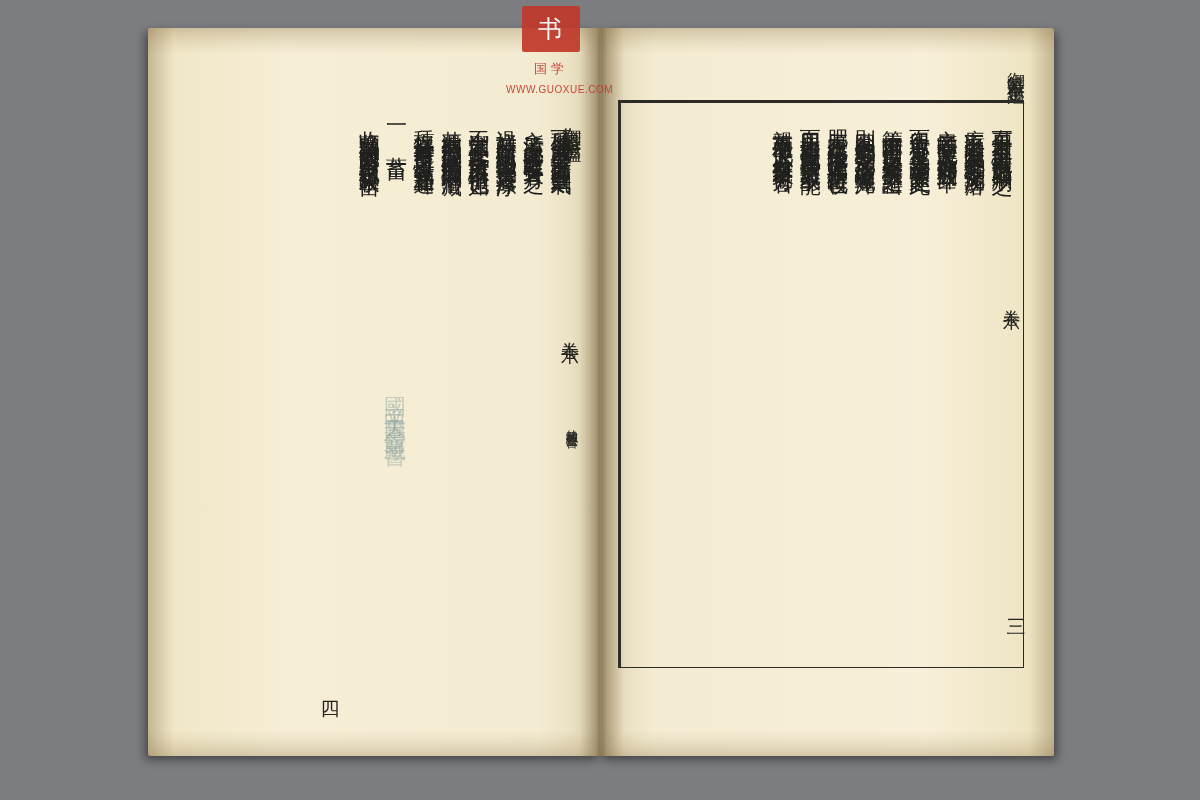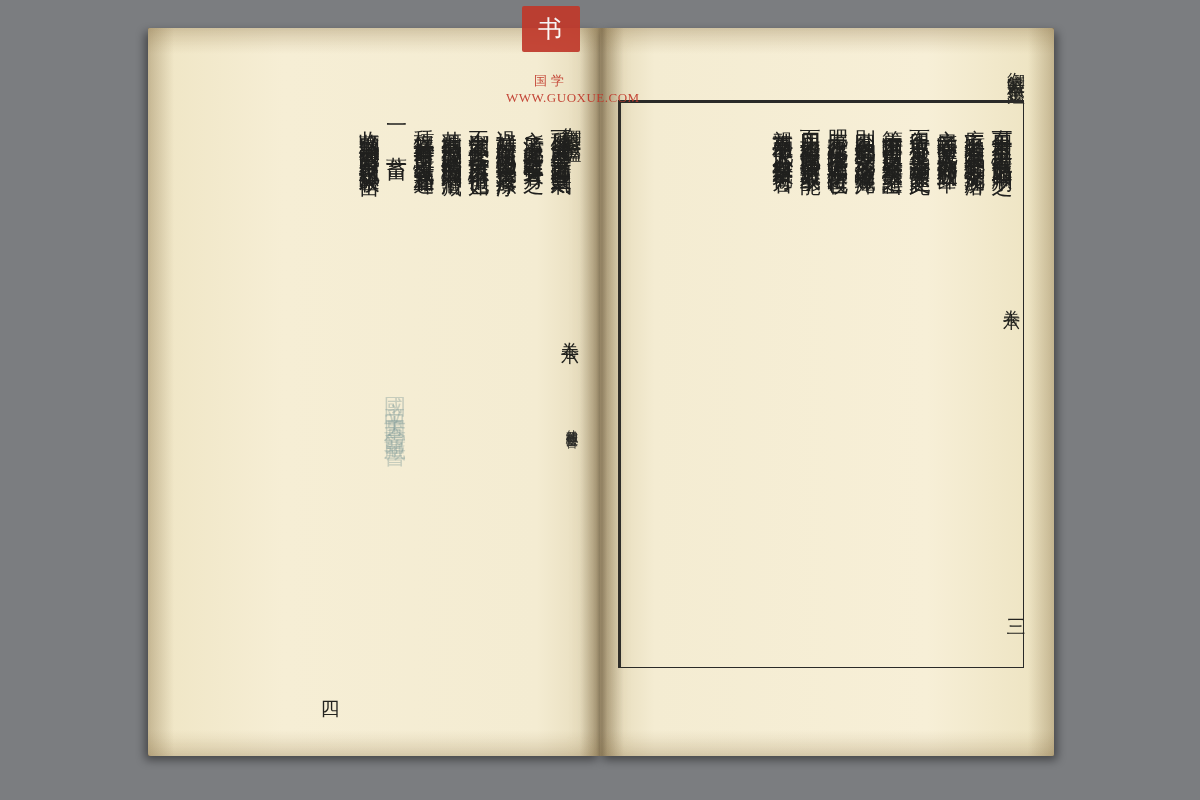--- a/index.html
+++ b/index.html
@@ -206,28 +206,28 @@
     font-size: 24px;
     line-height: 46px;
     letter-spacing: 2px;
     border-radius: 2px;
   }
   #watermark .wm-sub1 {
     font-family: Liberation Mono, monospace;
     font-size: 13px;
     color: #c0392b;
     letter-spacing: 4px;
-    margin-top: 20px;
+    margin-top: 8px;
   }
   #watermark .wm-sub2 {
-    font-family: Liberation Serif, serif;
-    font-size: 13px;
+    font-family: Liberation Sans, sans-serif;
+    font-size: 10px;
     color: #c0392b;
     letter-spacing: .5px;
-    margin-top: 0;
+    margin-top: 6px;
   }
 
   
   .edge-band {
     position: absolute;
     top: 0; right: 0; width: 26px; height: 100%;
     background: linear-gradient(to right, rgba(150,125,80,0), rgba(120,96,55,.35));
     pointer-events: none;
   }
   .edge-band.left-band {

